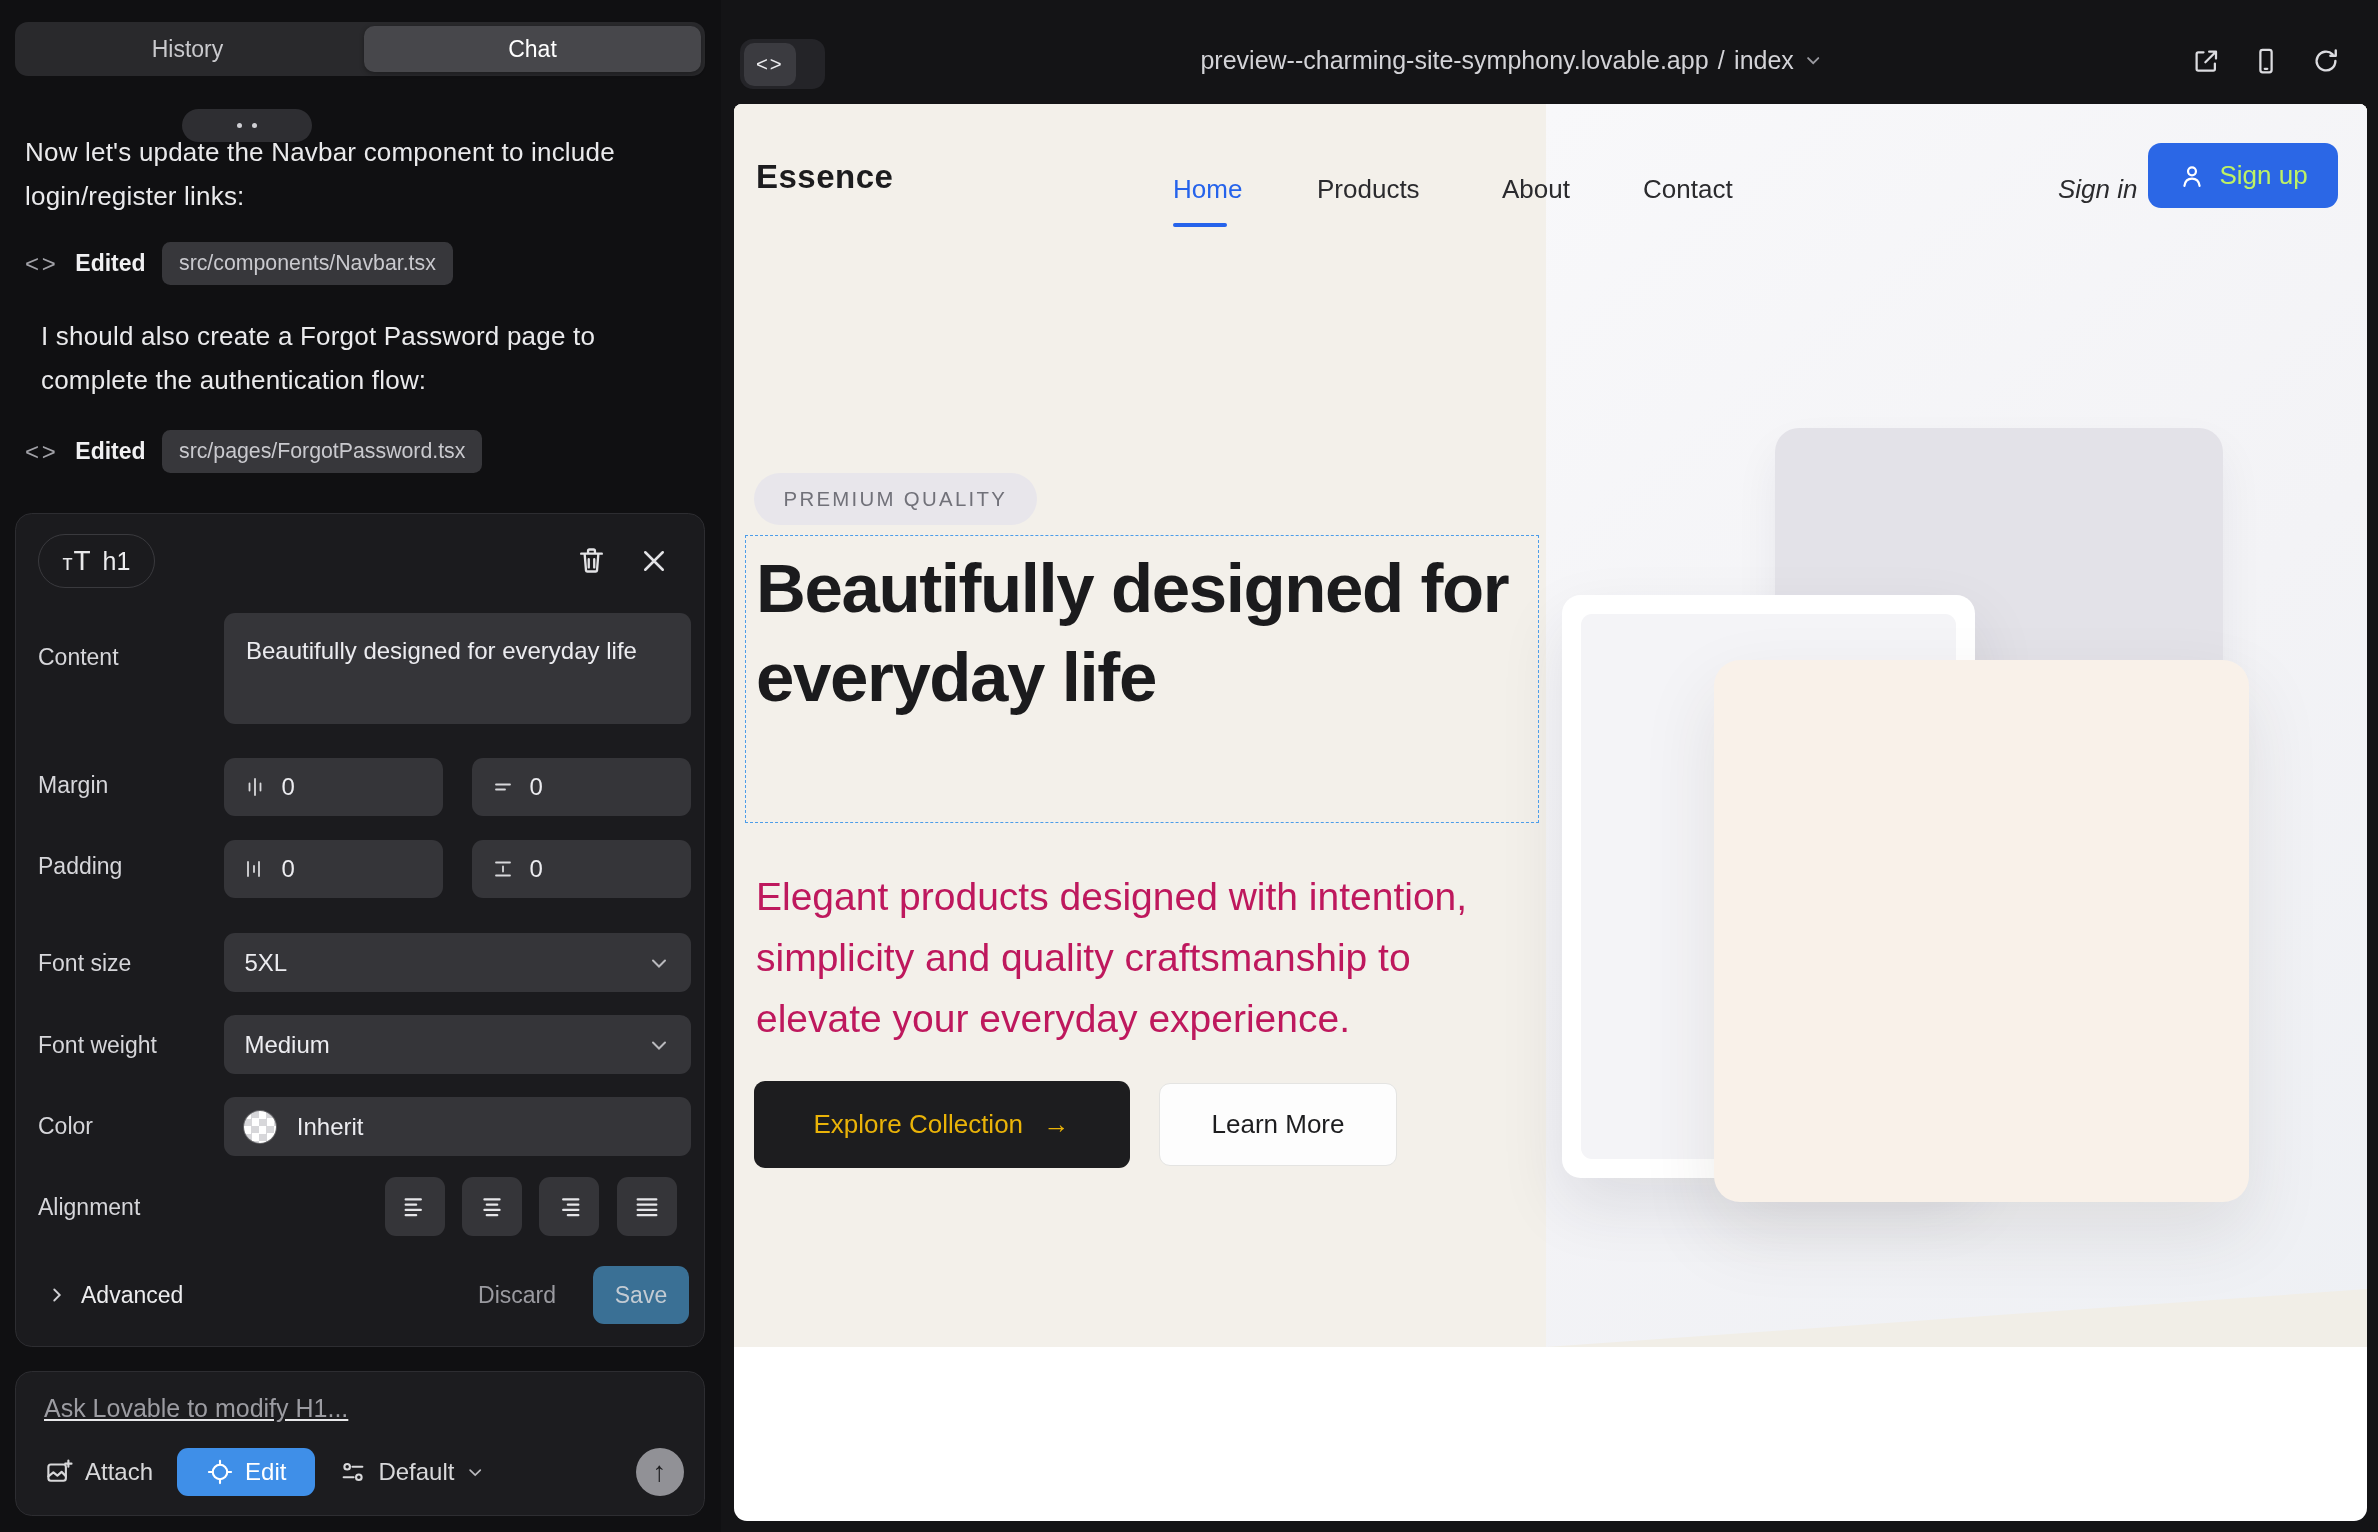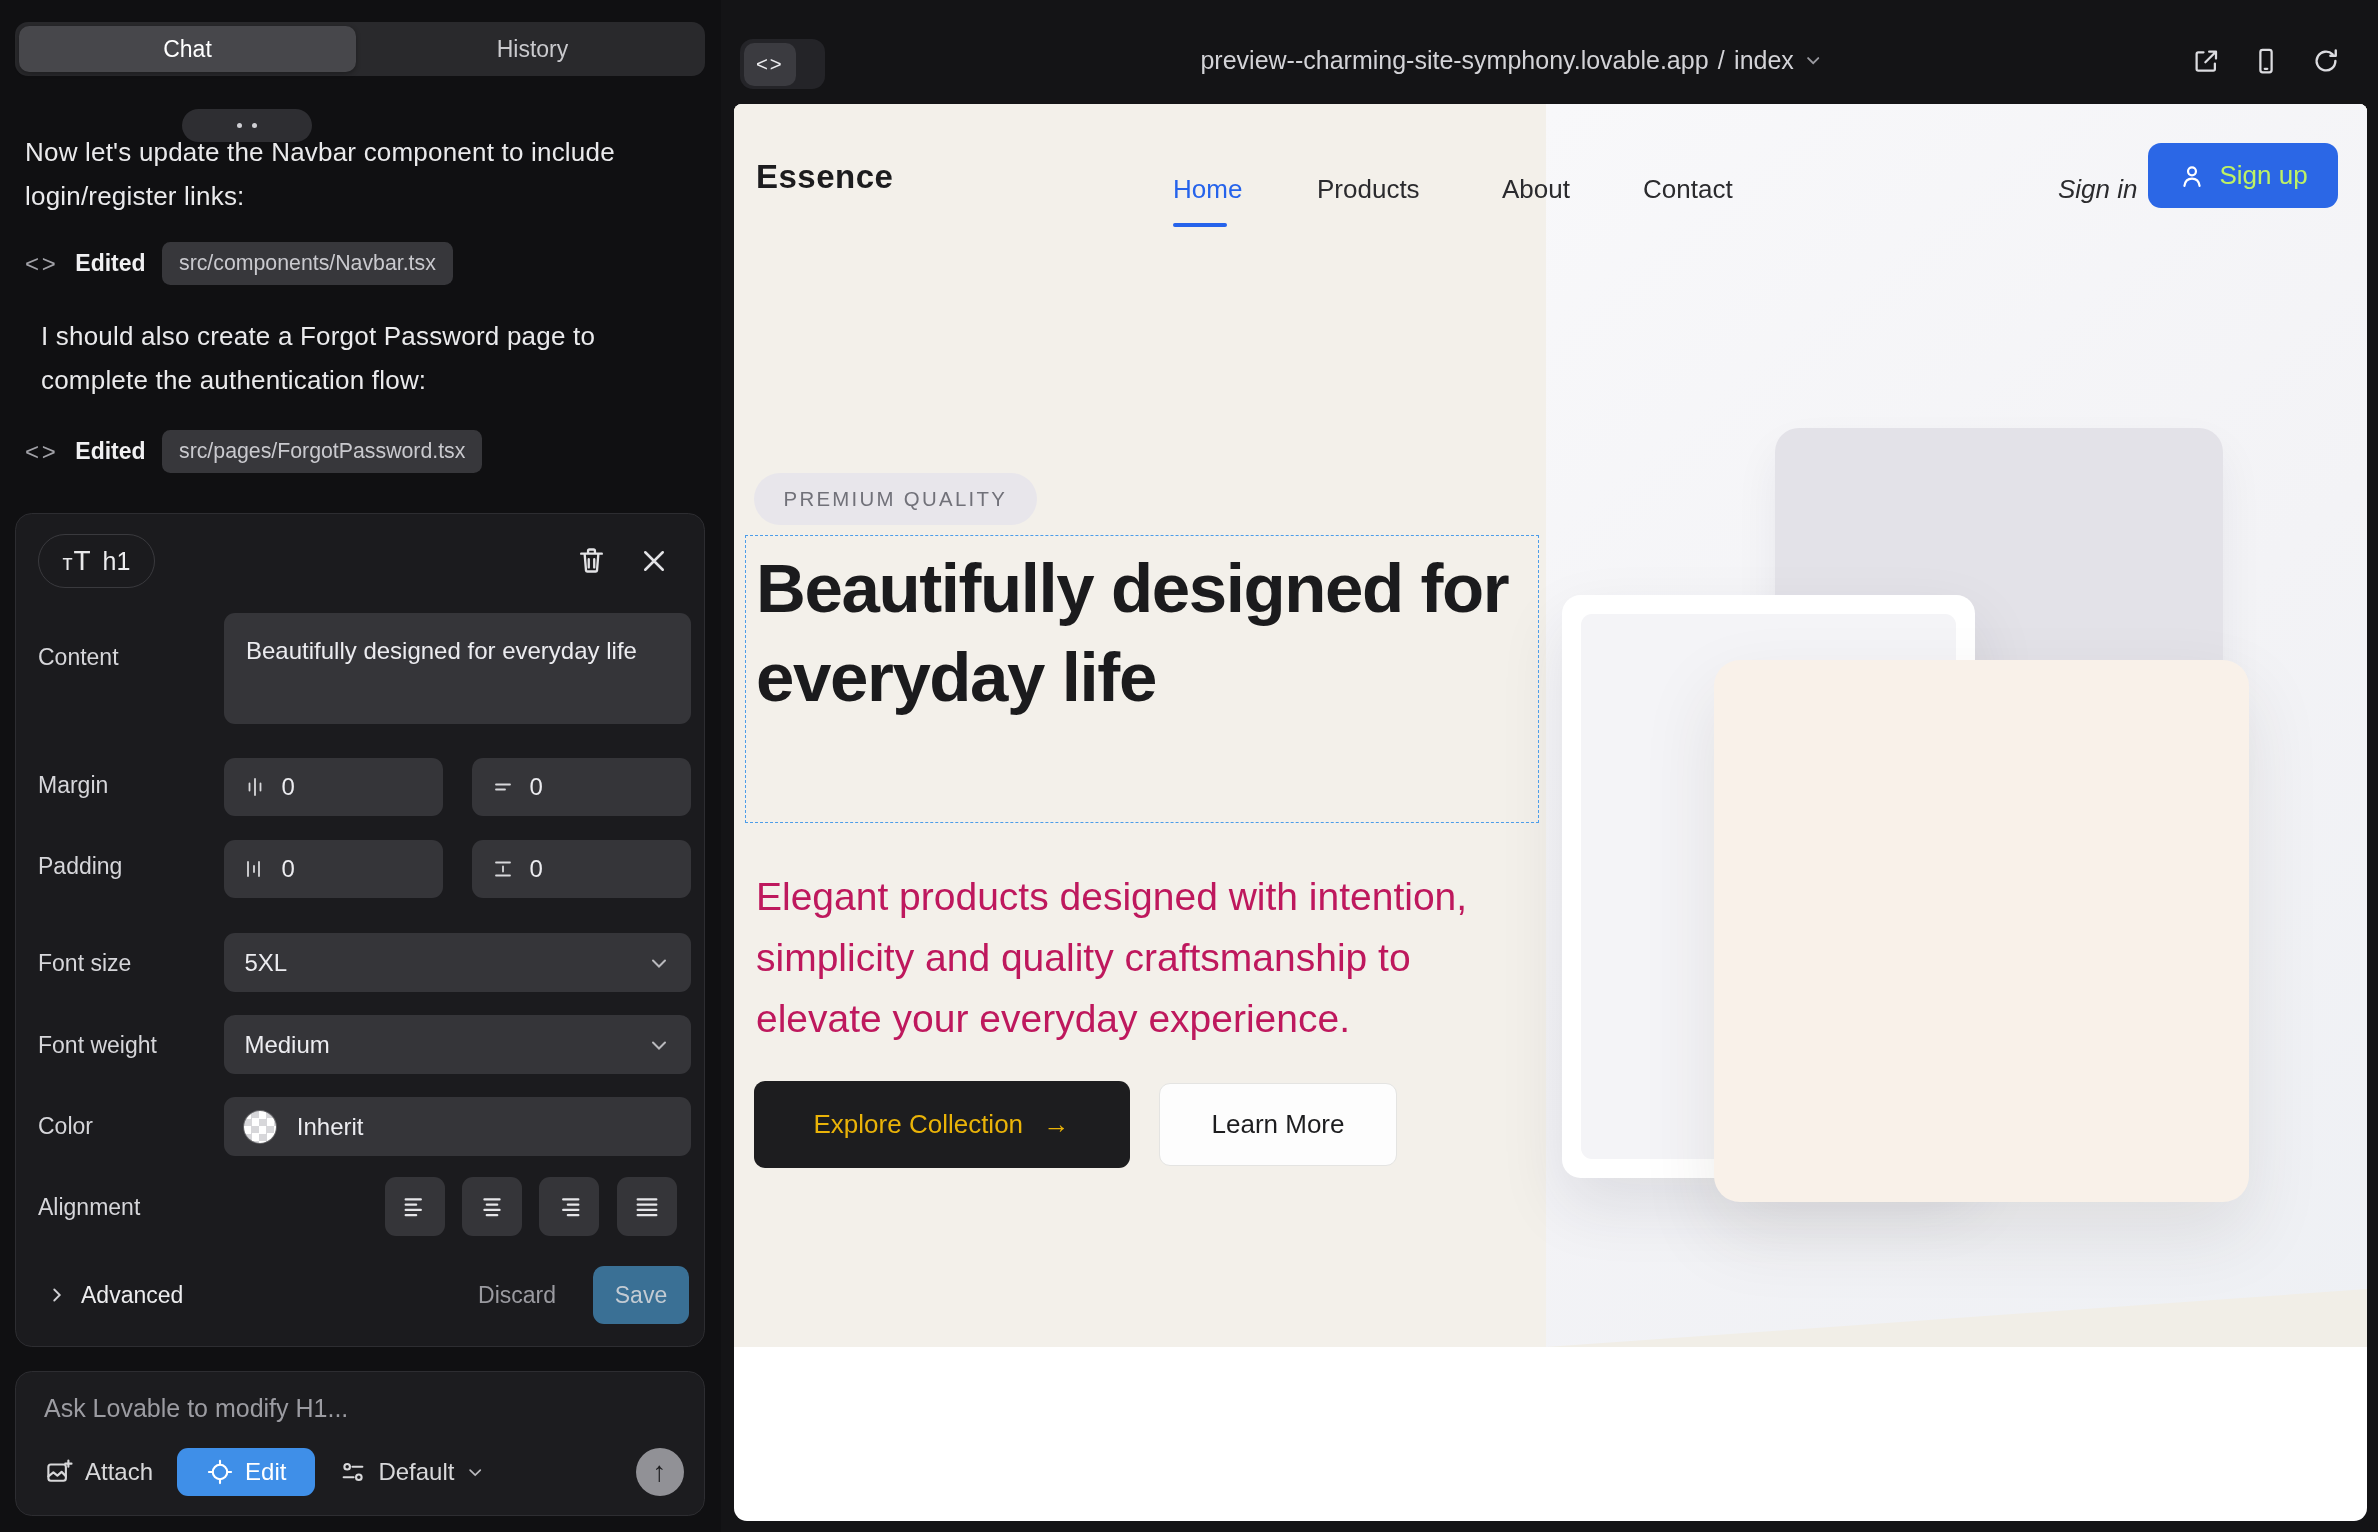--- a/index.html
+++ b/index.html
@@ -32,21 +32,21 @@
   .numfield input { background:transparent; border:none; outline:none; color:#ececf0; font-size:24px; width:111px; font-family:inherit; }
   .numicon { color:#d8d8db; }
   .selfield { display:flex; align-items:center; justify-content:space-between; padding:0 20.4px; height:59px; font-size:24px; }
   .alignbtn { width:60px; height:59px; background:#353539; border-radius:11px; display:flex; align-items:center; justify-content:center; color:#e6e6e9; }
   .footer-row { left:30px; right:15px; bottom:22px; display:flex; align-items:center; }
   .advanced { display:flex; align-items:center; gap:13px; color:#ececee; font-size:23px; }
   .discard { color:#9a9aa0; font-size:23px; margin-left:auto; margin-right:37px; }
   .savebtn { width:96px; height:58px; border-radius:11px; background:#3a7095; color:#c3cbd3; font-size:23px; display:flex; align-items:center; justify-content:center; }
 
   .prompt { left:15px; top:1371px; width:690px; height:145px; background:#1c1c1f; border:0.9px solid #2d2d31; border-radius:16.7px; }
-  .prompt input { position:absolute; left:28px; top:22px; width:631px; background:transparent; border:none; outline:none; font-size:25px; color:#e8e8ea; font-family:inherit; }
+  .prompt input { position:absolute; left:28px; top:22px; width:631px; background:transparent; border:none; outline:none; font-size:25px; color:#e8e8ea; font-family:inherit;text-decoration:underline; }
   .prompt input::placeholder { color:#9c9ca2; }
   .prompt-row { position:absolute; left:28px; right:20.4px; bottom:18.6px; display:flex; align-items:center; gap:24px; }
   .ptool { display:flex; align-items:center; gap:11px; color:#d8d8da; font-size:24px; }
   .editpill { display:flex; align-items:center; gap:11px; background:#3f8fe8; color:#fff; border-radius:11px; height:48px; padding:0 29px; font-size:24px; }
   .sendbtn { margin-left:auto; width:48px; height:48px; border-radius:50%; background:#919196; color:#1c1c1e; font-size:28px; display:flex; align-items:center; justify-content:center; }
 
   
   .browser-bg { left:721px; top:0; width:1658px; height:1532px; background:#141416; }
   .code-toggle { left:740px; top:39px; width:85px; height:50px; background:#242428; border-radius:13px; display:flex; }
   .code-toggle .seg { width:52px; height:43px; margin:3.7px; background:#3b3b40; border-radius:10.2px; display:flex; align-items:center; justify-content:center; color:#ededf0; font-size:20.4px; letter-spacing:1.9px; }
@@ -75,22 +75,22 @@
   .g-white { left:828px; top:491px; width:413px; height:583px; background:#ffffff; border-radius:18.6px; box-shadow:0 28px 65px rgba(40,40,60,.10); padding:18.6px; }
   .g-white-inner { width:100%; height:100%; background:#f4f4f7; border-radius:11px; }
   .g-beige { left:980px; top:556px; width:535px; height:542px; background:#f9f1e9; border-radius:26px; box-shadow:0 32px 74px rgba(60,50,40,.10); }
 </style>
 </head>
 <body>
 
 <div class="root">
 
   <div class="abs tabbar">
+    <div class="tab">History</div>
     <div class="tab active">Chat</div>
-    <div class="tab">History</div>
   </div>
 
   <div class="abs collapsed-pill">
       <i></i>
       <i></i>
     </div>
 
   <div class="abs msg" style="top:130px;">Now let's update the Navbar component to include login/register links:</div>
   <div class="abs chiprow" style="top:241px;">
     <span class="code-glyph">&lt;&gt;</span>

